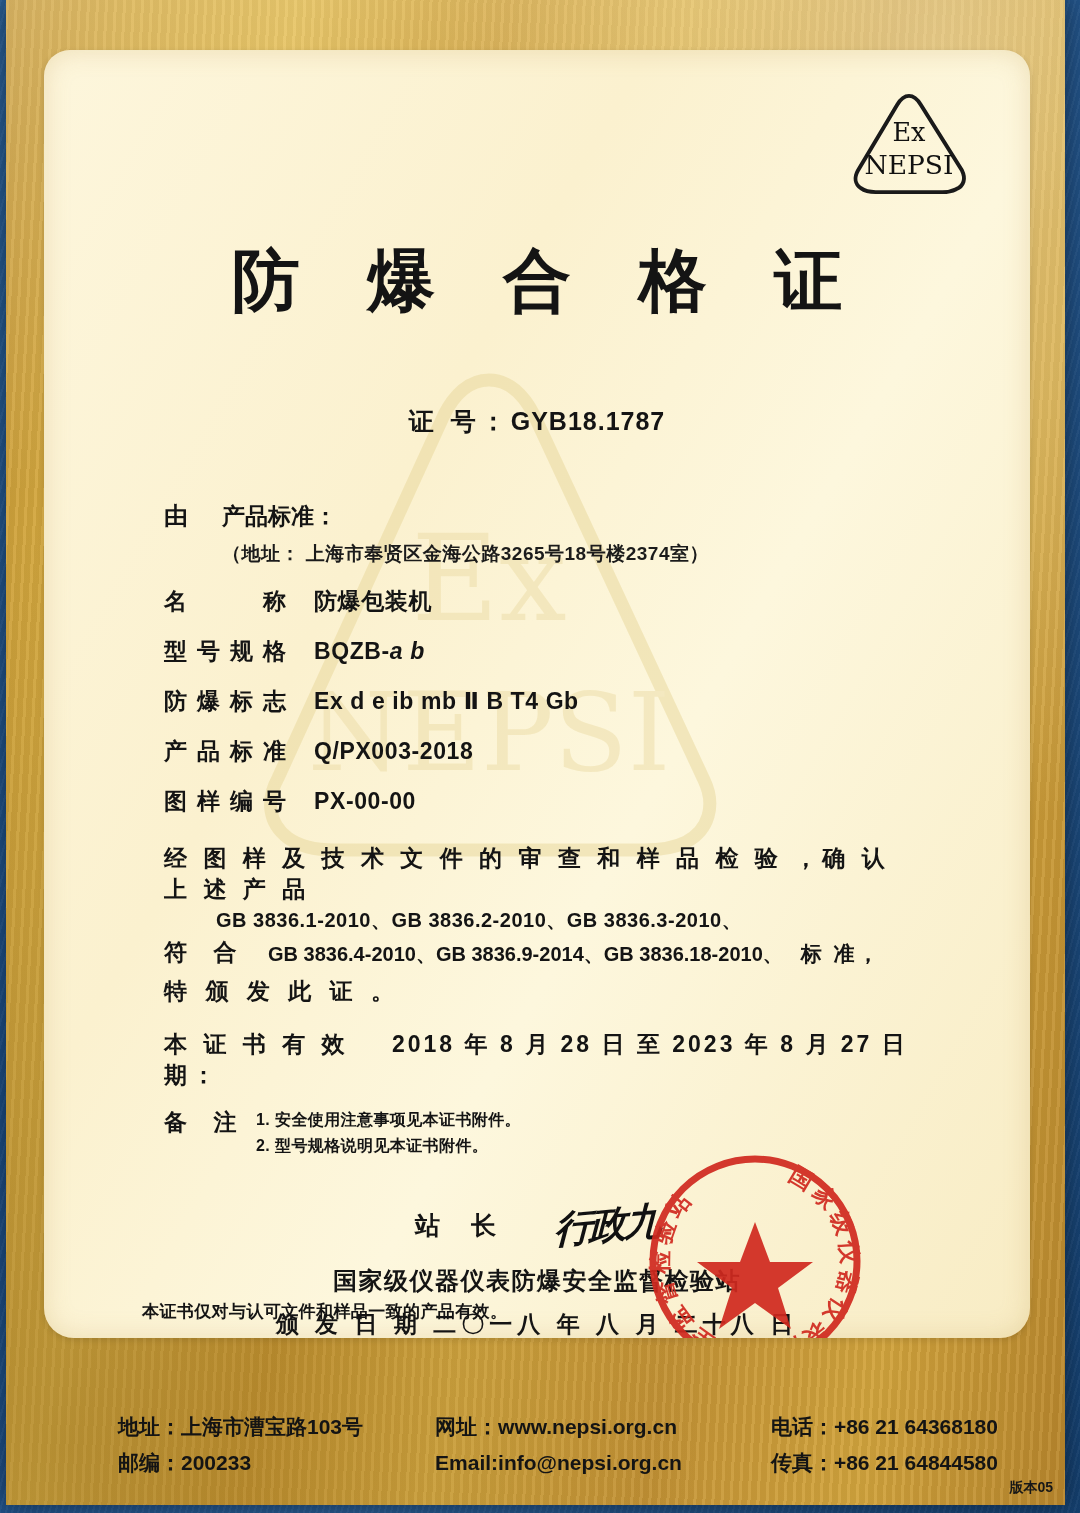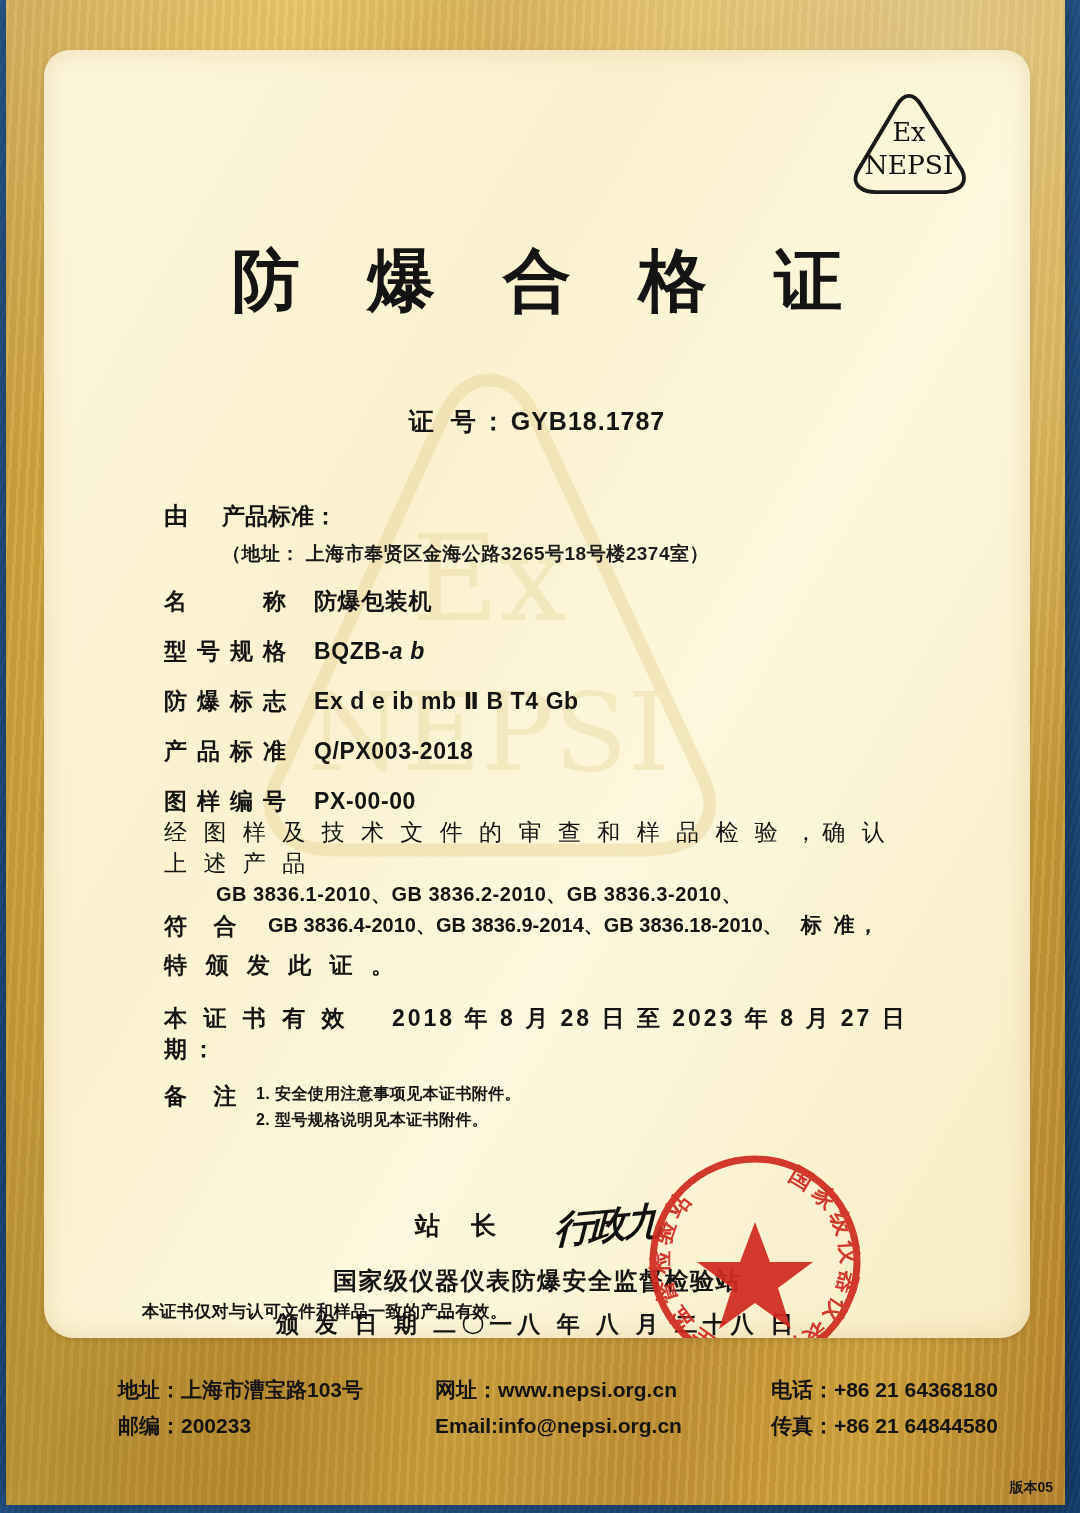--- a/index.html
+++ b/index.html
@@ -161,34 +161,35 @@
   }
   .field .k {
     width: 150px;
     letter-spacing: 10px;
     white-space: nowrap;
   }
   .field .v { font-size: 23px; letter-spacing: .6px; }
   .field .v .italic { font-style: italic; }
 
   .para {
+    margin-top: 26px;
     font-size: 23px;
-    font-weight: 400;
+    font-weight: 700;
     letter-spacing: 5px;
   }
   .std-line {
     margin-left: 52px;
     font-size: 20px;
     font-weight: 700;
     letter-spacing: .5px;
     line-height: 1.5;
   }
   .row-flex {
     display: flex;
-    align-items: flex-start;
+    align-items: flex-end;
     margin-top: 2px;
   }
   .row-flex .k { width: 104px; font-size: 23px; font-weight: 700; letter-spacing: 10px; }
   .row-flex .v { font-size: 20px; font-weight: 700; }
   .row-flex .v .tail-word { font-size: 21px; letter-spacing: 3px; margin-left: 18px;}
   .std-indent { margin-left: 112px; font-size: 20px; font-weight: 700; }
 
   .grant { margin-top: 8px; font-size: 23px; font-weight: 700; letter-spacing: 6px; }
 
   .valid {
@@ -274,21 +275,21 @@
     position: absolute;
     left: 112px;
     top: 1372px;
     width: 880px;
     color: #141414;
     font-weight: 700;
     font-size: 21px;
     display: flex;
     justify-content: space-between;
   }
-  .footer .col { line-height: 1.7; }
+  .footer .col { line-height: 1.7; margin-top: 37px; }
   .footer .col.mid { margin-left: 12px; }
   .footer .col.right { text-align: left; padding-left: 29px; }
 
   .version {
     position: absolute;
     right: 12px;
     bottom: 8px;
     font-size: 14px;
     font-weight: 700;
     color: #171717;

